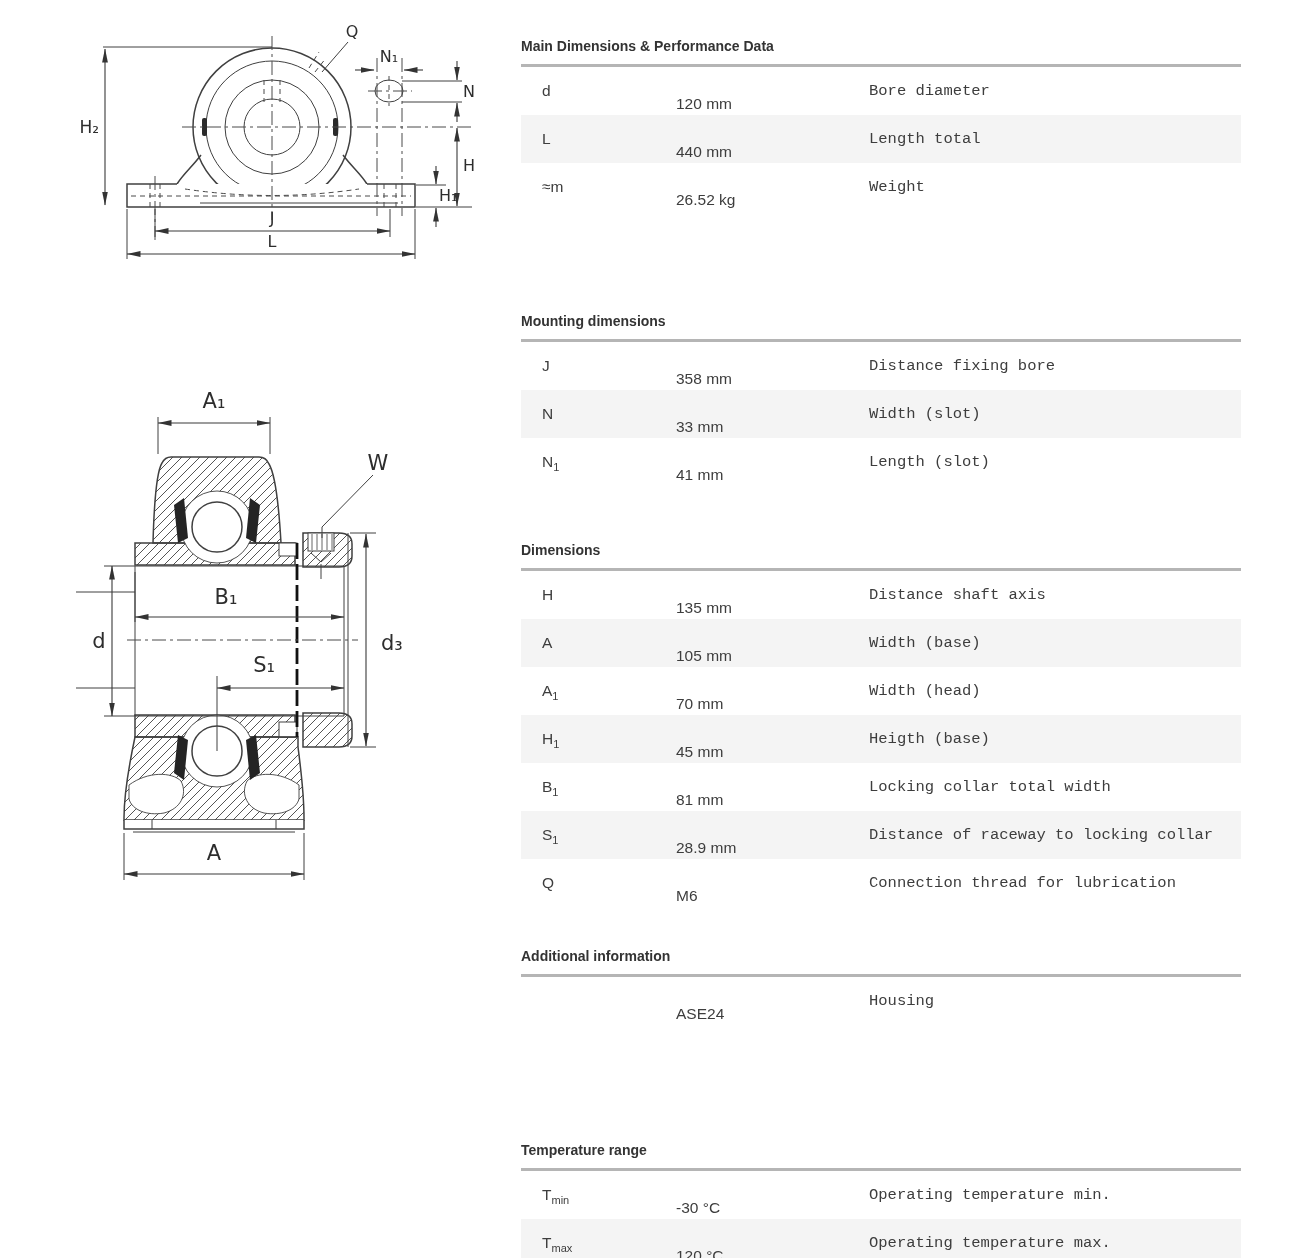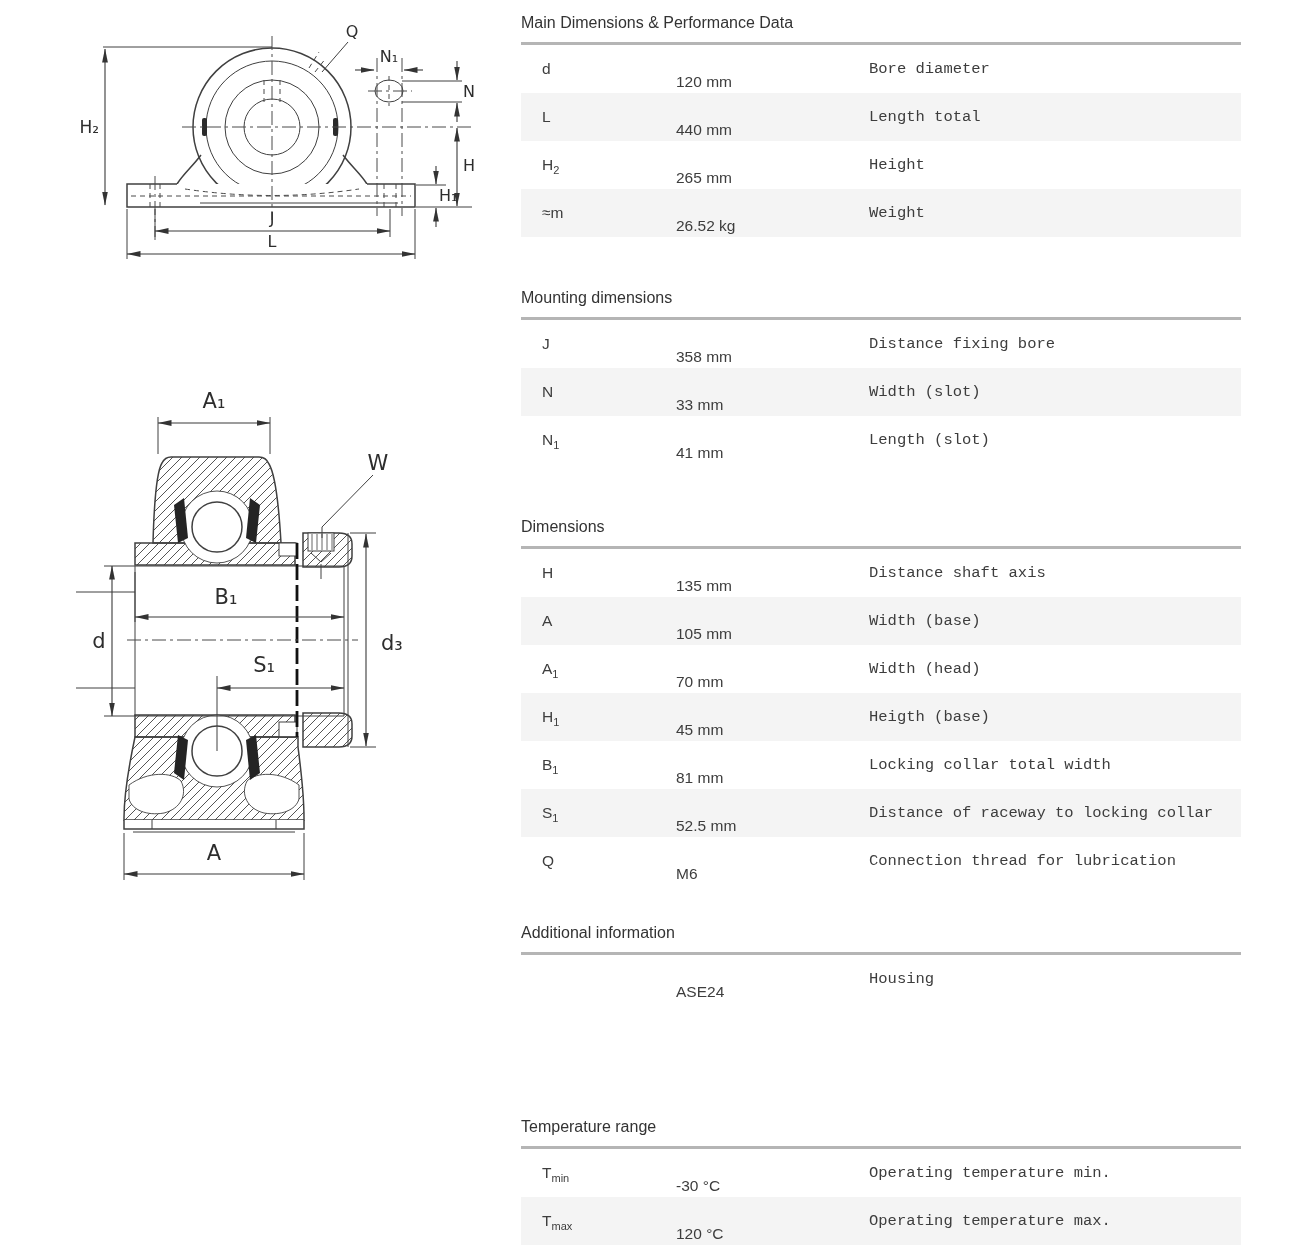--- a/index.html
+++ b/index.html
@@ -3,21 +3,21 @@
 <meta charset="utf-8">
 <style>
   html,body{margin:0;padding:0;background:#fff;}
   .page{position:relative;width:1305px;height:1258px;background:#fff;
         font-family:"Liberation Sans",sans-serif;overflow:hidden;}
   .drawing{position:absolute;left:0;}
   #front-view{top:0;}
   #section-view{top:370px;}
   .tables{position:absolute;left:521px;top:0;width:720px;}
   .sec{position:absolute;left:0;width:720px;}
-  .sec-title{font-size:16px;font-weight:400;color:#333;}
+  .sec-title{font-size:14px;font-weight:700;color:#333;margin-top:24px;}
   .rule{height:3px;background:#b5b5b5;margin-top:10px;}
   .row{display:flex;align-items:center;height:48px;font-size:15.5px;color:#3d3d3d;}
   .rows .row:nth-child(even){background:#f4f4f4;}
   .c-sym{width:155px;padding-left:21px;box-sizing:border-box;}
   .c-val{width:193px;margin-top:25px;}
   .c-desc{flex:1;font-family:Liberation Mono, monospace;}
   sub{font-size:11px;line-height:0;}
   svg text{font-family:"DejaVu Sans",sans-serif;fill:#2d2d2d;}
   .ln{stroke:#404040;stroke-width:1.5;fill:none;}
   .thin{stroke:#404040;stroke-width:1;fill:none;}
@@ -245,25 +245,20 @@
           <div class="c-sym"><span>d</span><sub></sub></div>
           <div class="c-val">120 mm</div>
           <div class="c-desc">Bore diameter</div>
         </div>
         <div class="row">
           <div class="c-sym"><span>L</span><sub></sub></div>
           <div class="c-val">440 mm</div>
           <div class="c-desc">Length total</div>
         </div>
         <div class="row">
-          <div class="c-sym"><span>H</span><sub>2</sub></div>
-          <div class="c-val">265 mm</div>
-          <div class="c-desc">Height</div>
-        </div>
-        <div class="row">
           <div class="c-sym"><span>≈m</span><sub></sub></div>
           <div class="c-val">26.52 kg</div>
           <div class="c-desc">Weight</div>
         </div>
       </div>
     </div>
 
     <div class="sec" style="top:289px">
       <div class="sec-title">Mounting dimensions</div>
       <div class="rule"></div>
@@ -310,21 +305,21 @@
           <div class="c-val">45 mm</div>
           <div class="c-desc">Heigth (base)</div>
         </div>
         <div class="row">
           <div class="c-sym"><span>B</span><sub>1</sub></div>
           <div class="c-val">81 mm</div>
           <div class="c-desc">Locking collar total width</div>
         </div>
         <div class="row">
           <div class="c-sym"><span>S</span><sub>1</sub></div>
-          <div class="c-val">52.5 mm</div>
+          <div class="c-val">28.9 mm</div>
           <div class="c-desc">Distance of raceway to locking collar</div>
         </div>
         <div class="row">
           <div class="c-sym"><span>Q</span><sub></sub></div>
           <div class="c-val">M6</div>
           <div class="c-desc">Connection thread for lubrication</div>
         </div>
       </div>
     </div>
 

